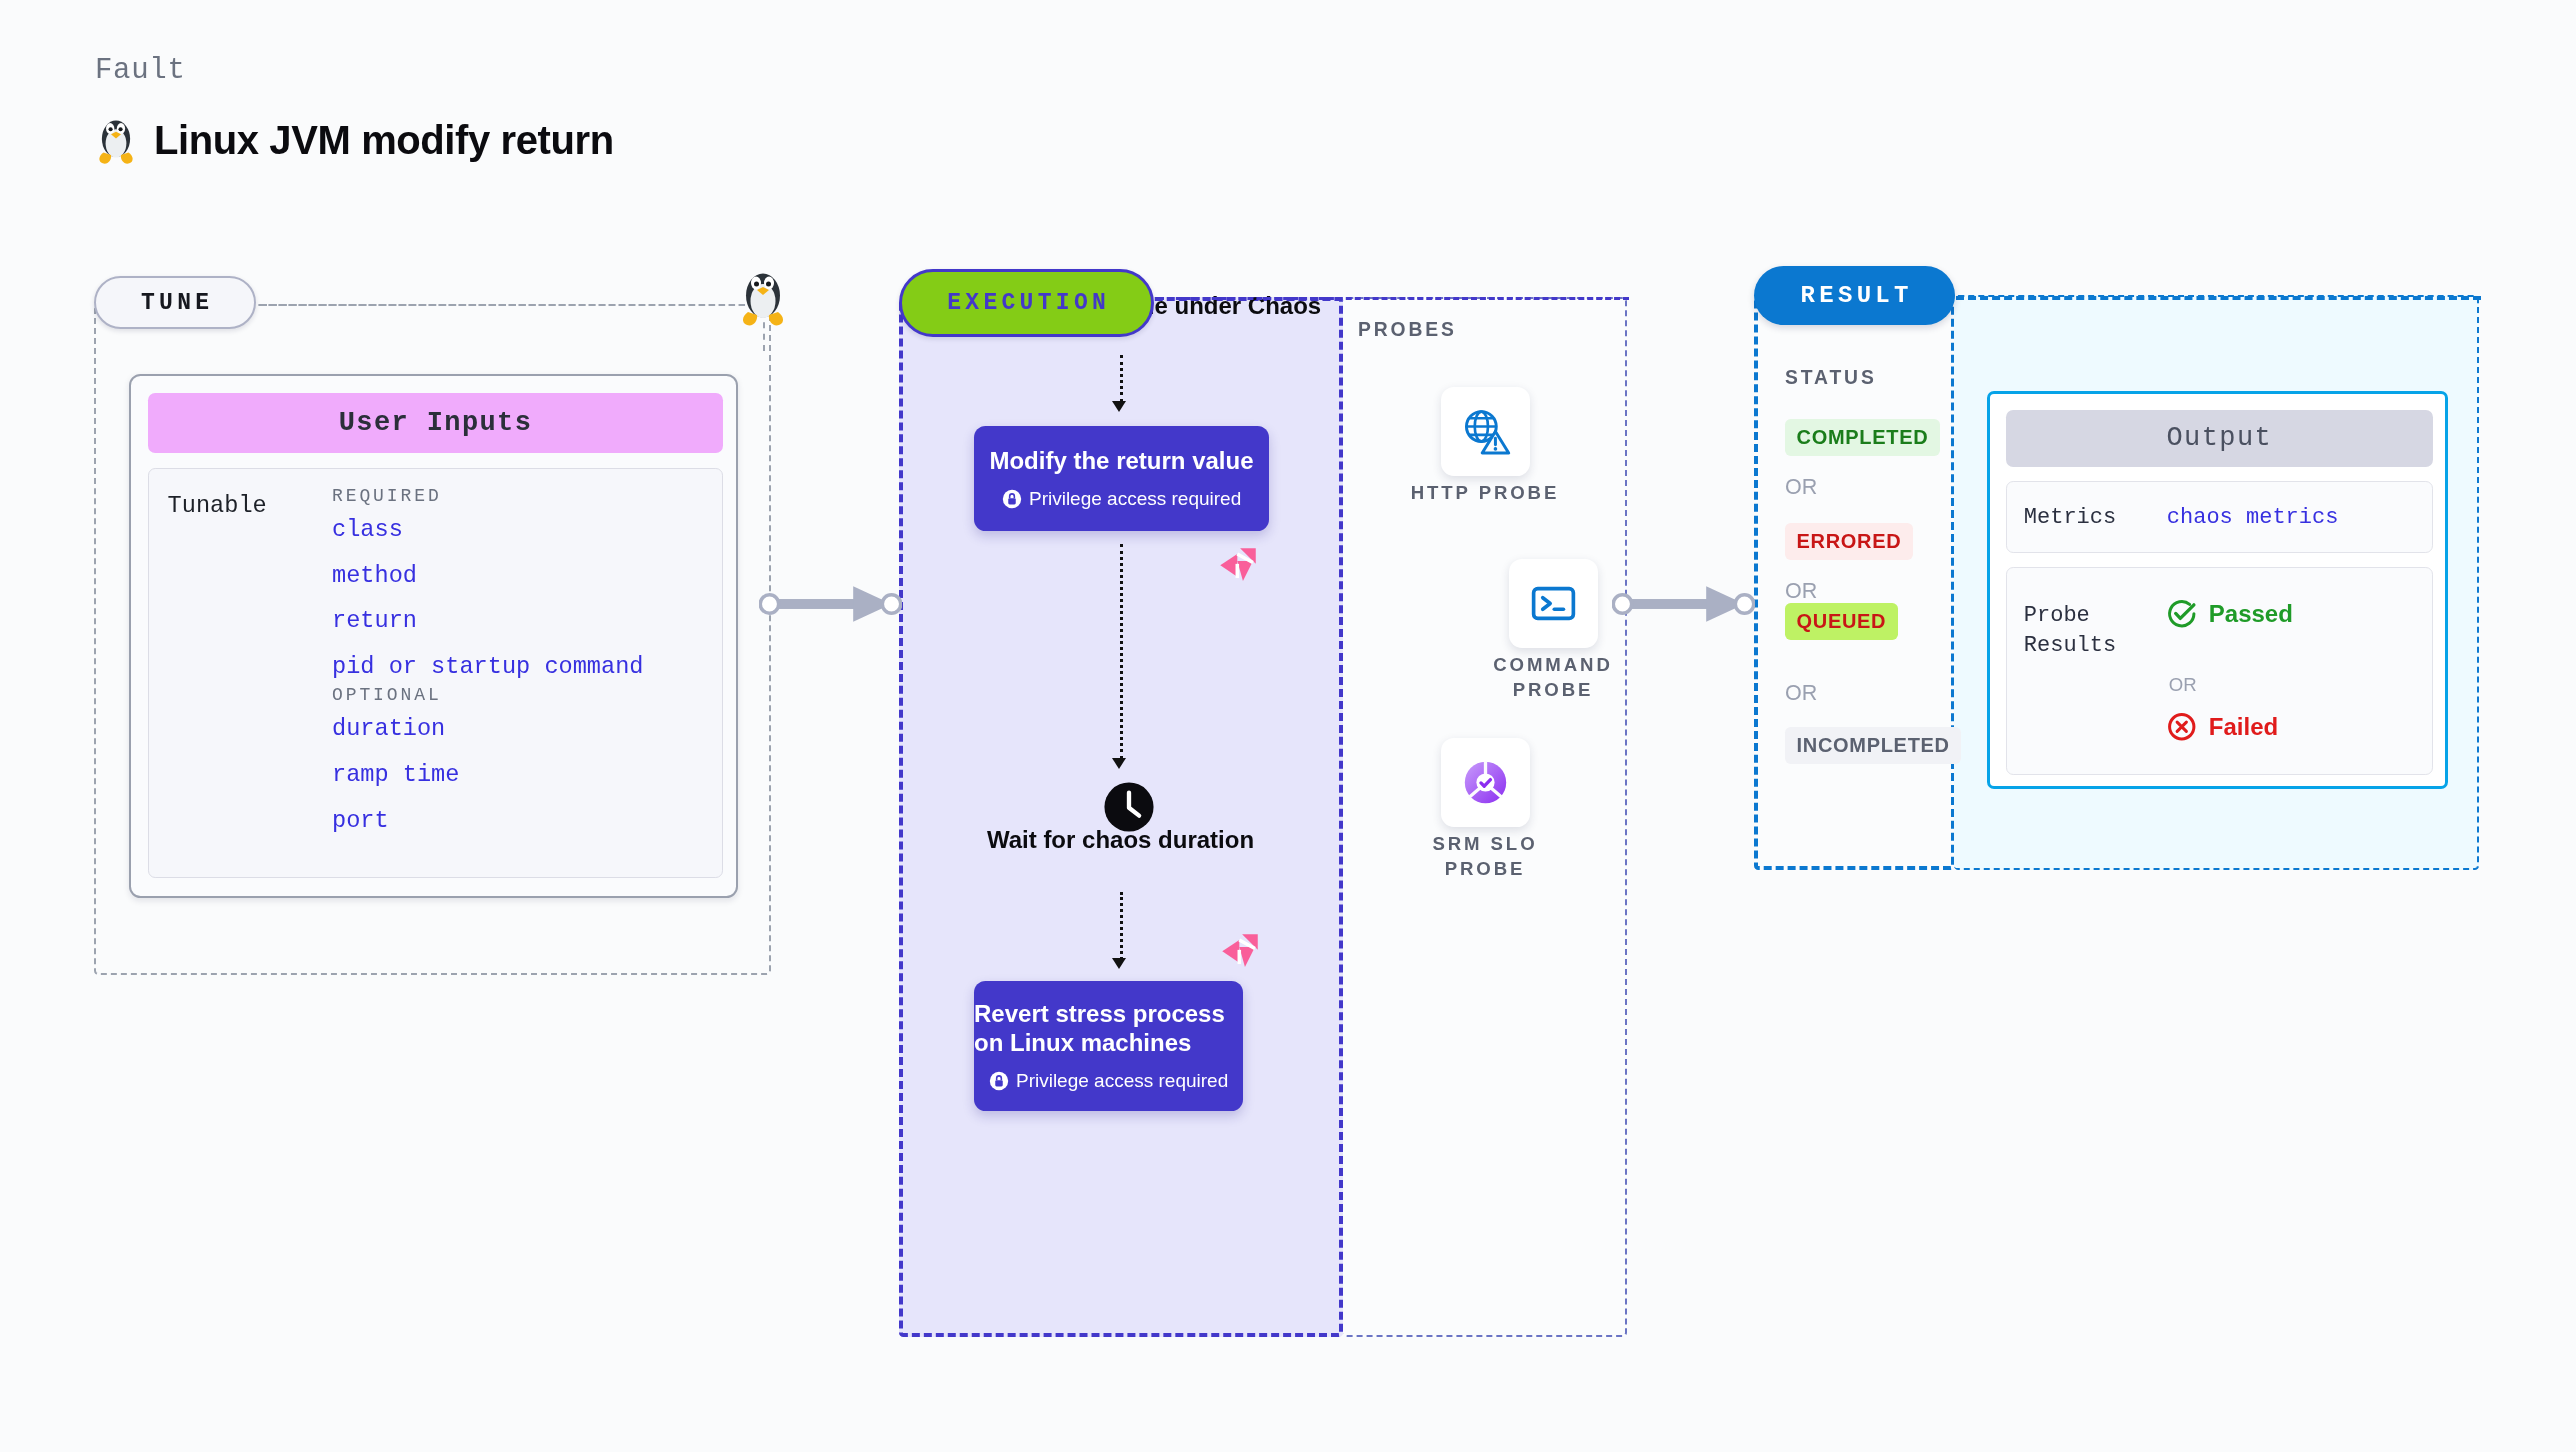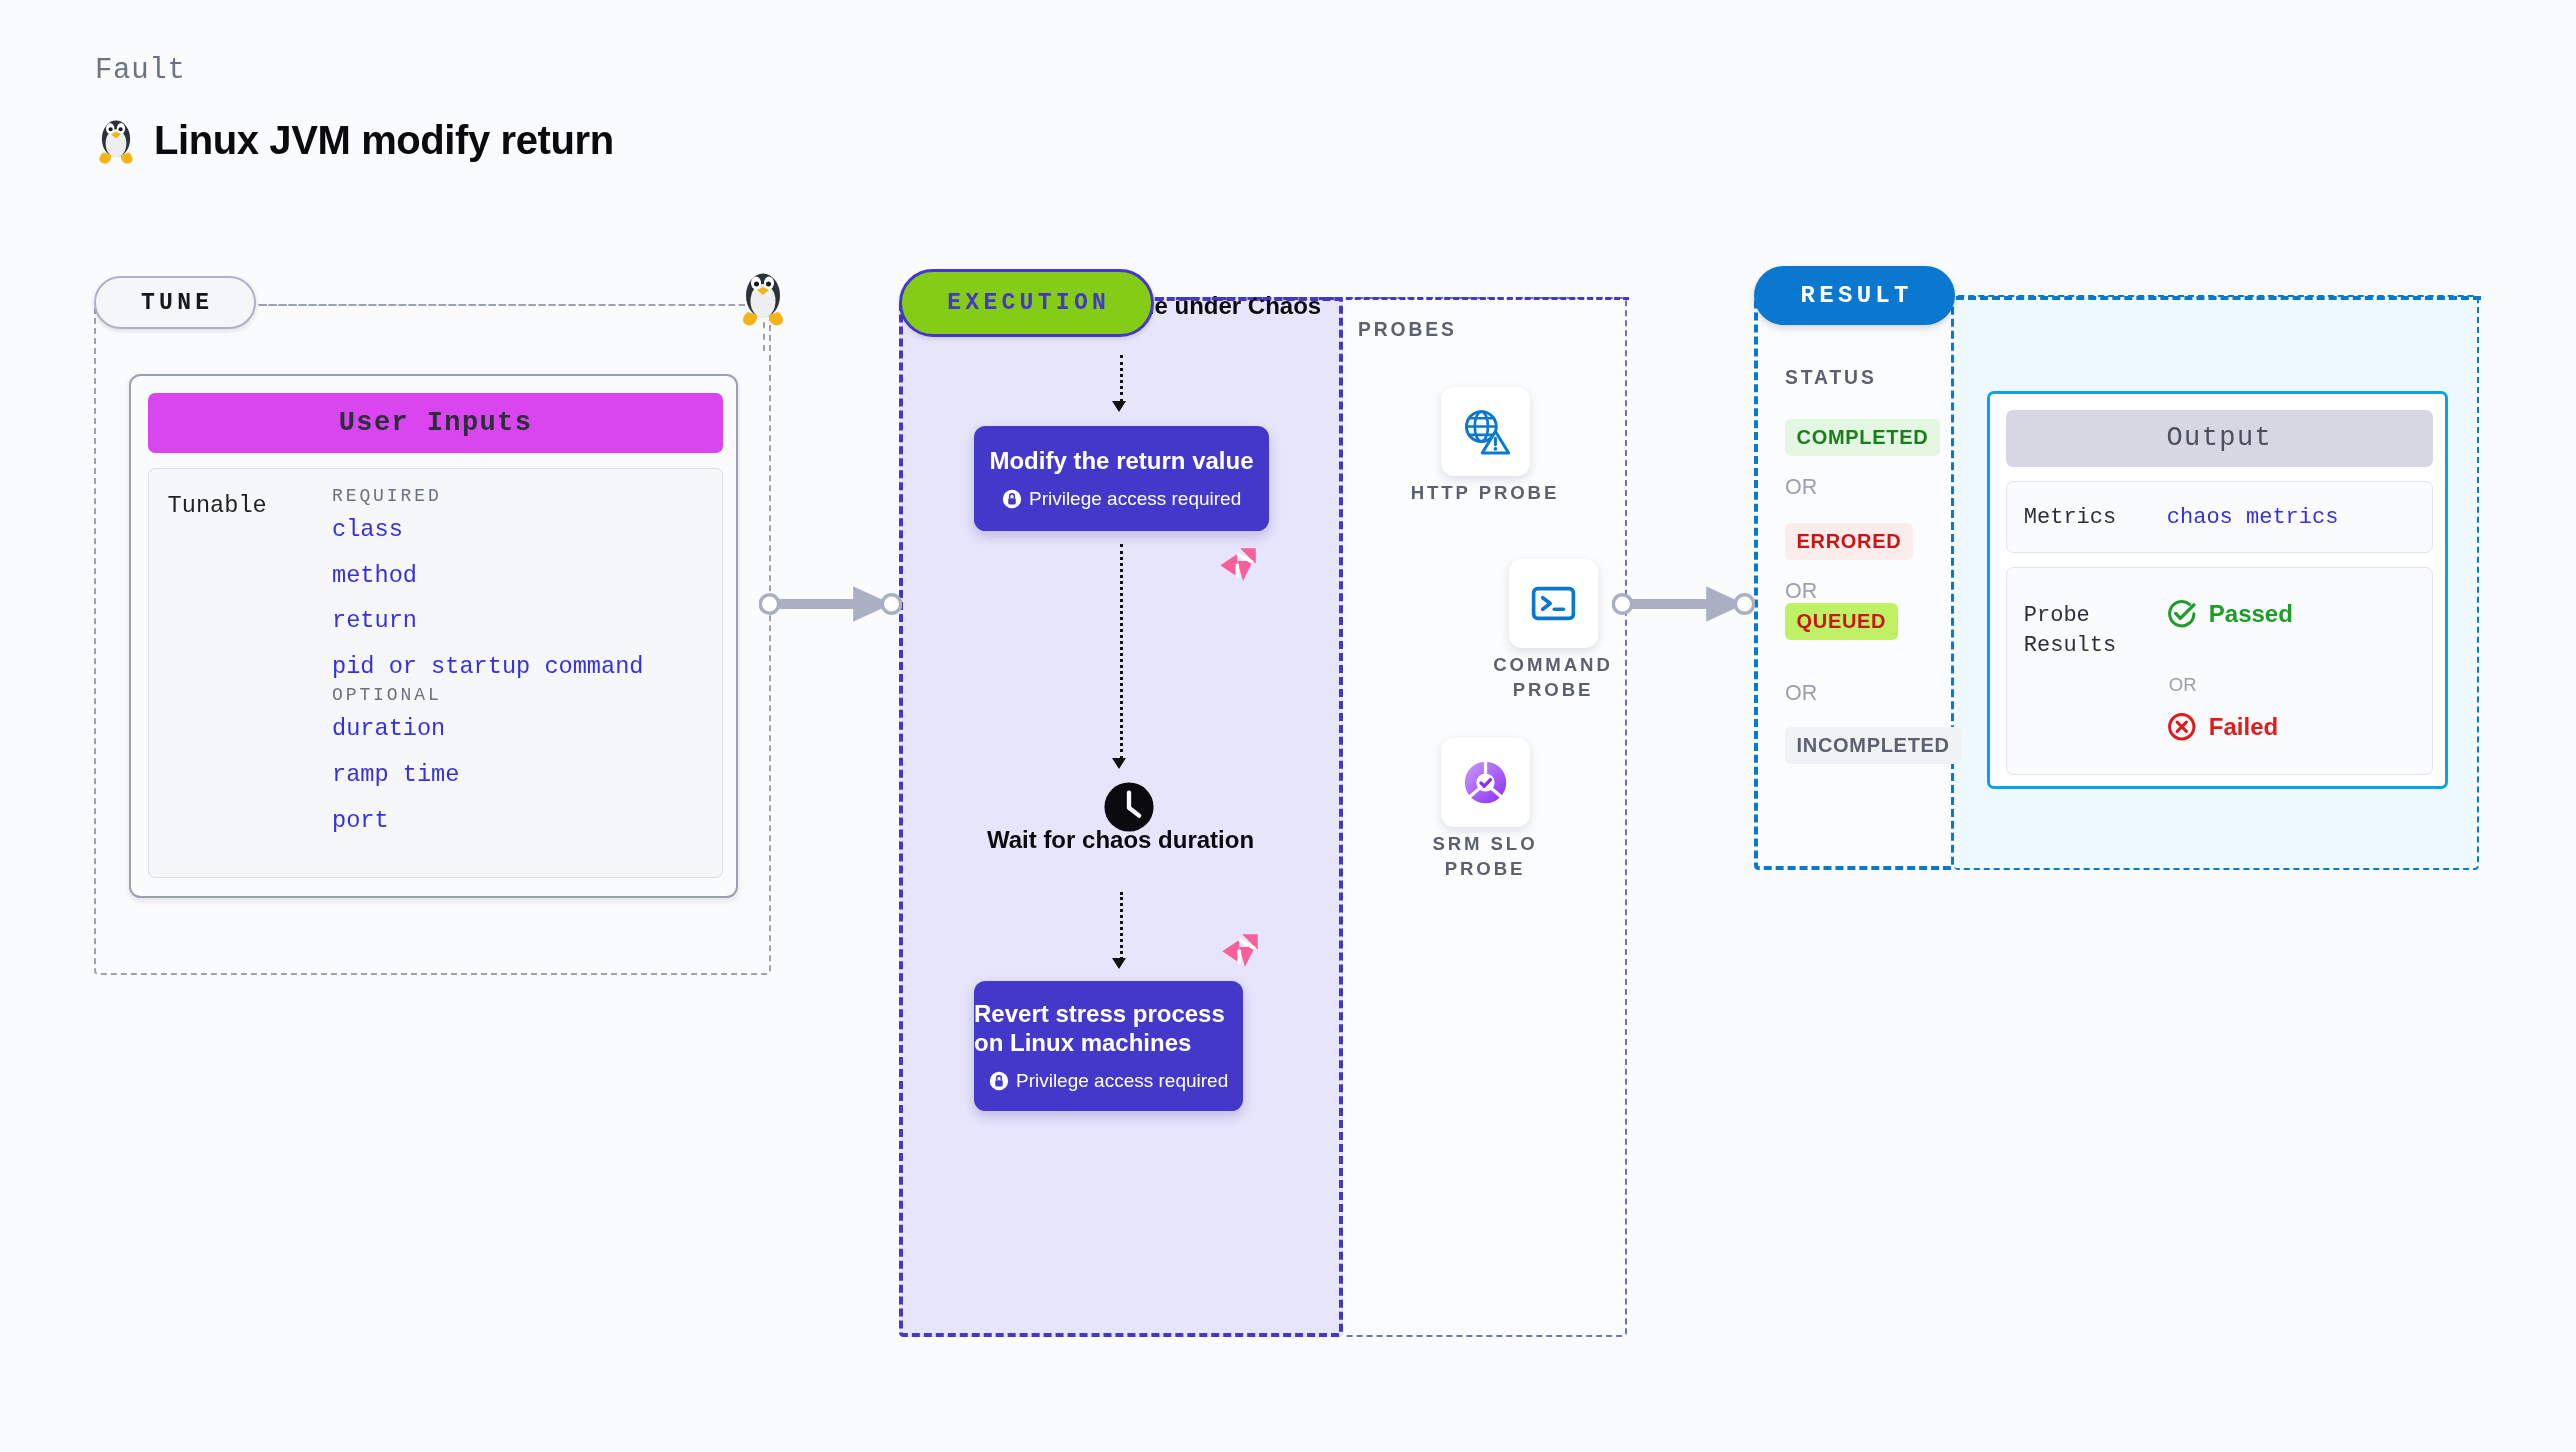--- a/index.html
+++ b/index.html
@@ -72,21 +72,21 @@
   
   .conn-arrow{position:absolute;z-index:8;}
   #arrow1{left:759px;top:582px;}
   #arrow2{left:1612px;top:582px;}
 
   
   #ui-card{position:absolute;left:129px;top:374px;width:609px;height:524px;
     box-sizing:border-box;background:#fafbfd;border:2.9px solid #9aa0ae;border-radius:11.5px;
     box-shadow:0 2.9px 6.4px rgba(20,20,60,.10);}
   #ui-head{position:absolute;left:17px;top:17px;width:575px;height:60px;
-    background:#d946ef;border-radius:7.2px;display:flex;align-items:center;justify-content:center;}
+    background:#f0abfc;border-radius:7.2px;display:flex;align-items:center;justify-content:center;}
   #ui-head span{font-family:"Liberation Mono","DejaVu Sans Mono",monospace;
     font-size:27px;font-weight:bold;color:#2b2f3a;letter-spacing:1.4px;}
   #ui-body{position:absolute;left:17px;top:92px;width:575px;height:410px;
     box-sizing:border-box;background:#f6f7fb;border:1.4px solid #dcdde6;border-radius:7.2px;}
   #ui-tunable{position:absolute;left:18.6px;top:23px;
     font-family:"Liberation Mono","DejaVu Sans Mono",monospace;font-size:23.6px;color:#1d2128;}
   #ui-fields{position:absolute;left:183px;top:17px;width:380px;}
   .grp-label{font-family:"Liberation Mono","DejaVu Sans Mono",monospace;
     font-size:18px;color:#6b7280;letter-spacing:2.9px;margin:0 0 10px 0;}
   .field{font-family:"Liberation Mono","DejaVu Sans Mono",monospace;

